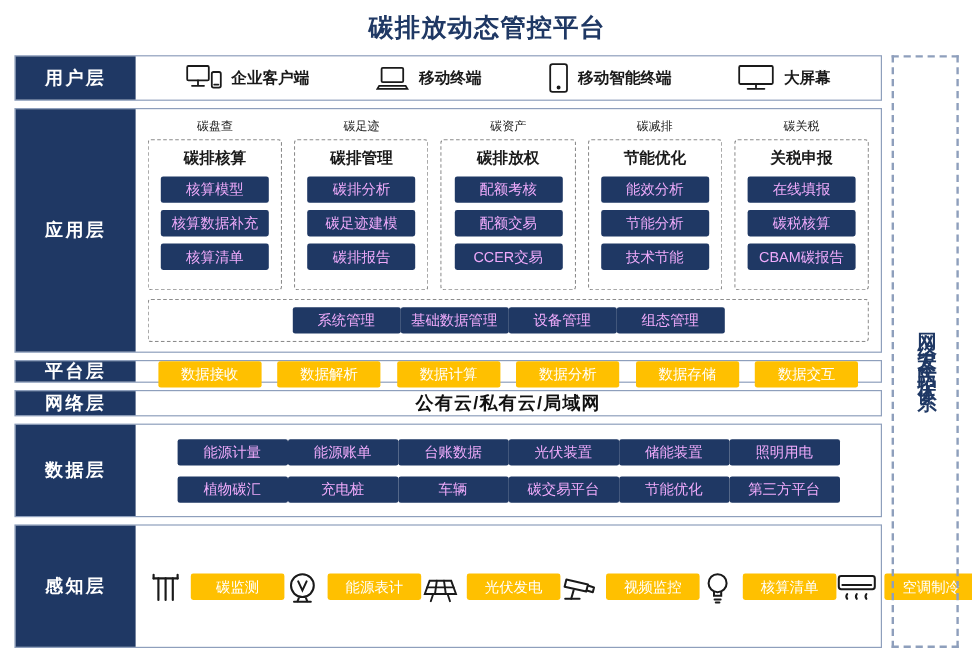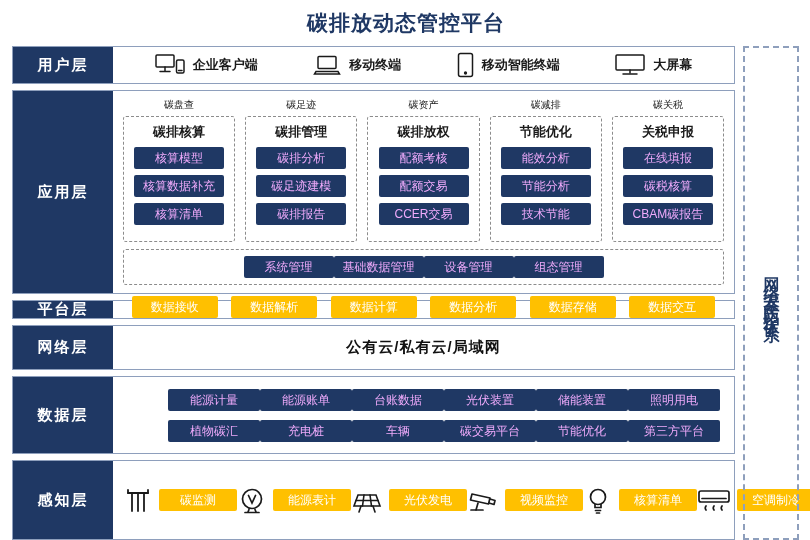--- a/index.html
+++ b/index.html
@@ -6,21 +6,21 @@
   html,body { width:810px; height:540px; background:#fff;
     font-family:"Liberation Sans","DejaVu Sans",sans-serif; color:#1a1a1a; }
   .page { width:810px; height:540px; padding:6px 10px 8px 12px; overflow:hidden;border-radius:12px; }
   .title { text-align:center; color:#1f3864; font-size:21px; font-weight:bold; padding:3px 0 9px; letter-spacing:1px; }
   .content { display:flex; gap:8px; height:494px; }
   .main { width:723px; display:flex; flex-direction:column; gap:6px; }
   .row { display:flex; border:1px solid #8e9fbc; background:#fff; }
   .row-user { height:38px; }
   .row-app { height:204px; }
   .row-platform { height:19px; }
-  .row-network { height:45px; }
+  .row-network { height:22px; }
   .row-data { height:78px; }
   .row-perception { flex:1; }
   .layer-label { width:100px; flex:none; background:#1f3864; color:#fff; font-weight:bold;
     font-size:15px; letter-spacing:2px; display:flex; align-items:center; justify-content:center; }
   .layer-content { flex:1; min-width:0; }
 
   
   .user-content { display:flex; align-items:center; justify-content:space-around; padding:0 14px; }
   .user-item { display:flex; align-items:center; gap:8px; font-size:13px; font-weight:bold; }
   .icon { display:inline-flex; align-items:center; justify-content:center; }
@@ -32,31 +32,31 @@
   .app-col-title { font-weight:normal; font-size:10px; padding-bottom:4px; }
   .app-box { width:100%; flex:1; border:1px dashed #8c8c8c; border-radius:3px;
     display:flex; flex-direction:column; align-items:center; gap:6px; padding:6px 4px 9px; }
   .app-sub { font-weight:bold; font-size:13px; }
   .btn { display:inline-block; background:#1f3864; color:#f0abfc; font-size:12px; line-height:1;
     padding:5px 8px; border-radius:2px; white-space:nowrap; text-align:center; min-width:90px; }
   .app-bottom { margin-top:7px; border:1px dashed #8c8c8c; border-radius:3px;
     display:flex; justify-content:center; padding:6px 0; }
 
   
-  .platform-content { display:flex; align-items:flex-end; justify-content:space-around; padding:0 12px; }
+  .platform-content { display:flex; align-items:flex-start; justify-content:space-around; padding:0 12px; }
   .btn-yellow { display:inline-block; background:#ffc000; color:#fff; font-size:12px; line-height:1;
     padding:5px 8px; border-radius:2px; white-space:nowrap; text-align:center; min-width:86px; }
 
   
   .network-content { display:flex; align-items:center; justify-content:center;
     font-weight:bold; font-size:15px; color:#111; letter-spacing:1px; }
 
   
   .data-content { display:flex; flex-direction:column; justify-content:center; gap:9px; padding:6px 14px; }
-  .data-grid-row { display:flex; justify-content:flex-end; }
+  .data-grid-row { display:flex; justify-content:center; }
   .data-grid-row .btn { min-width:92px; }
 
   
   .perception-content { display:flex; align-items:center; justify-content:space-around; padding:4px 10px; }
   .p-item { display:flex; align-items:center; gap:6px; }
   .p-icon { height:32px; display:flex; align-items:flex-end; }
   .p-label { min-width:78px; }
 
   
   .security-strip { width:56px; flex:none; border:2px dashed #8e9fbc;

